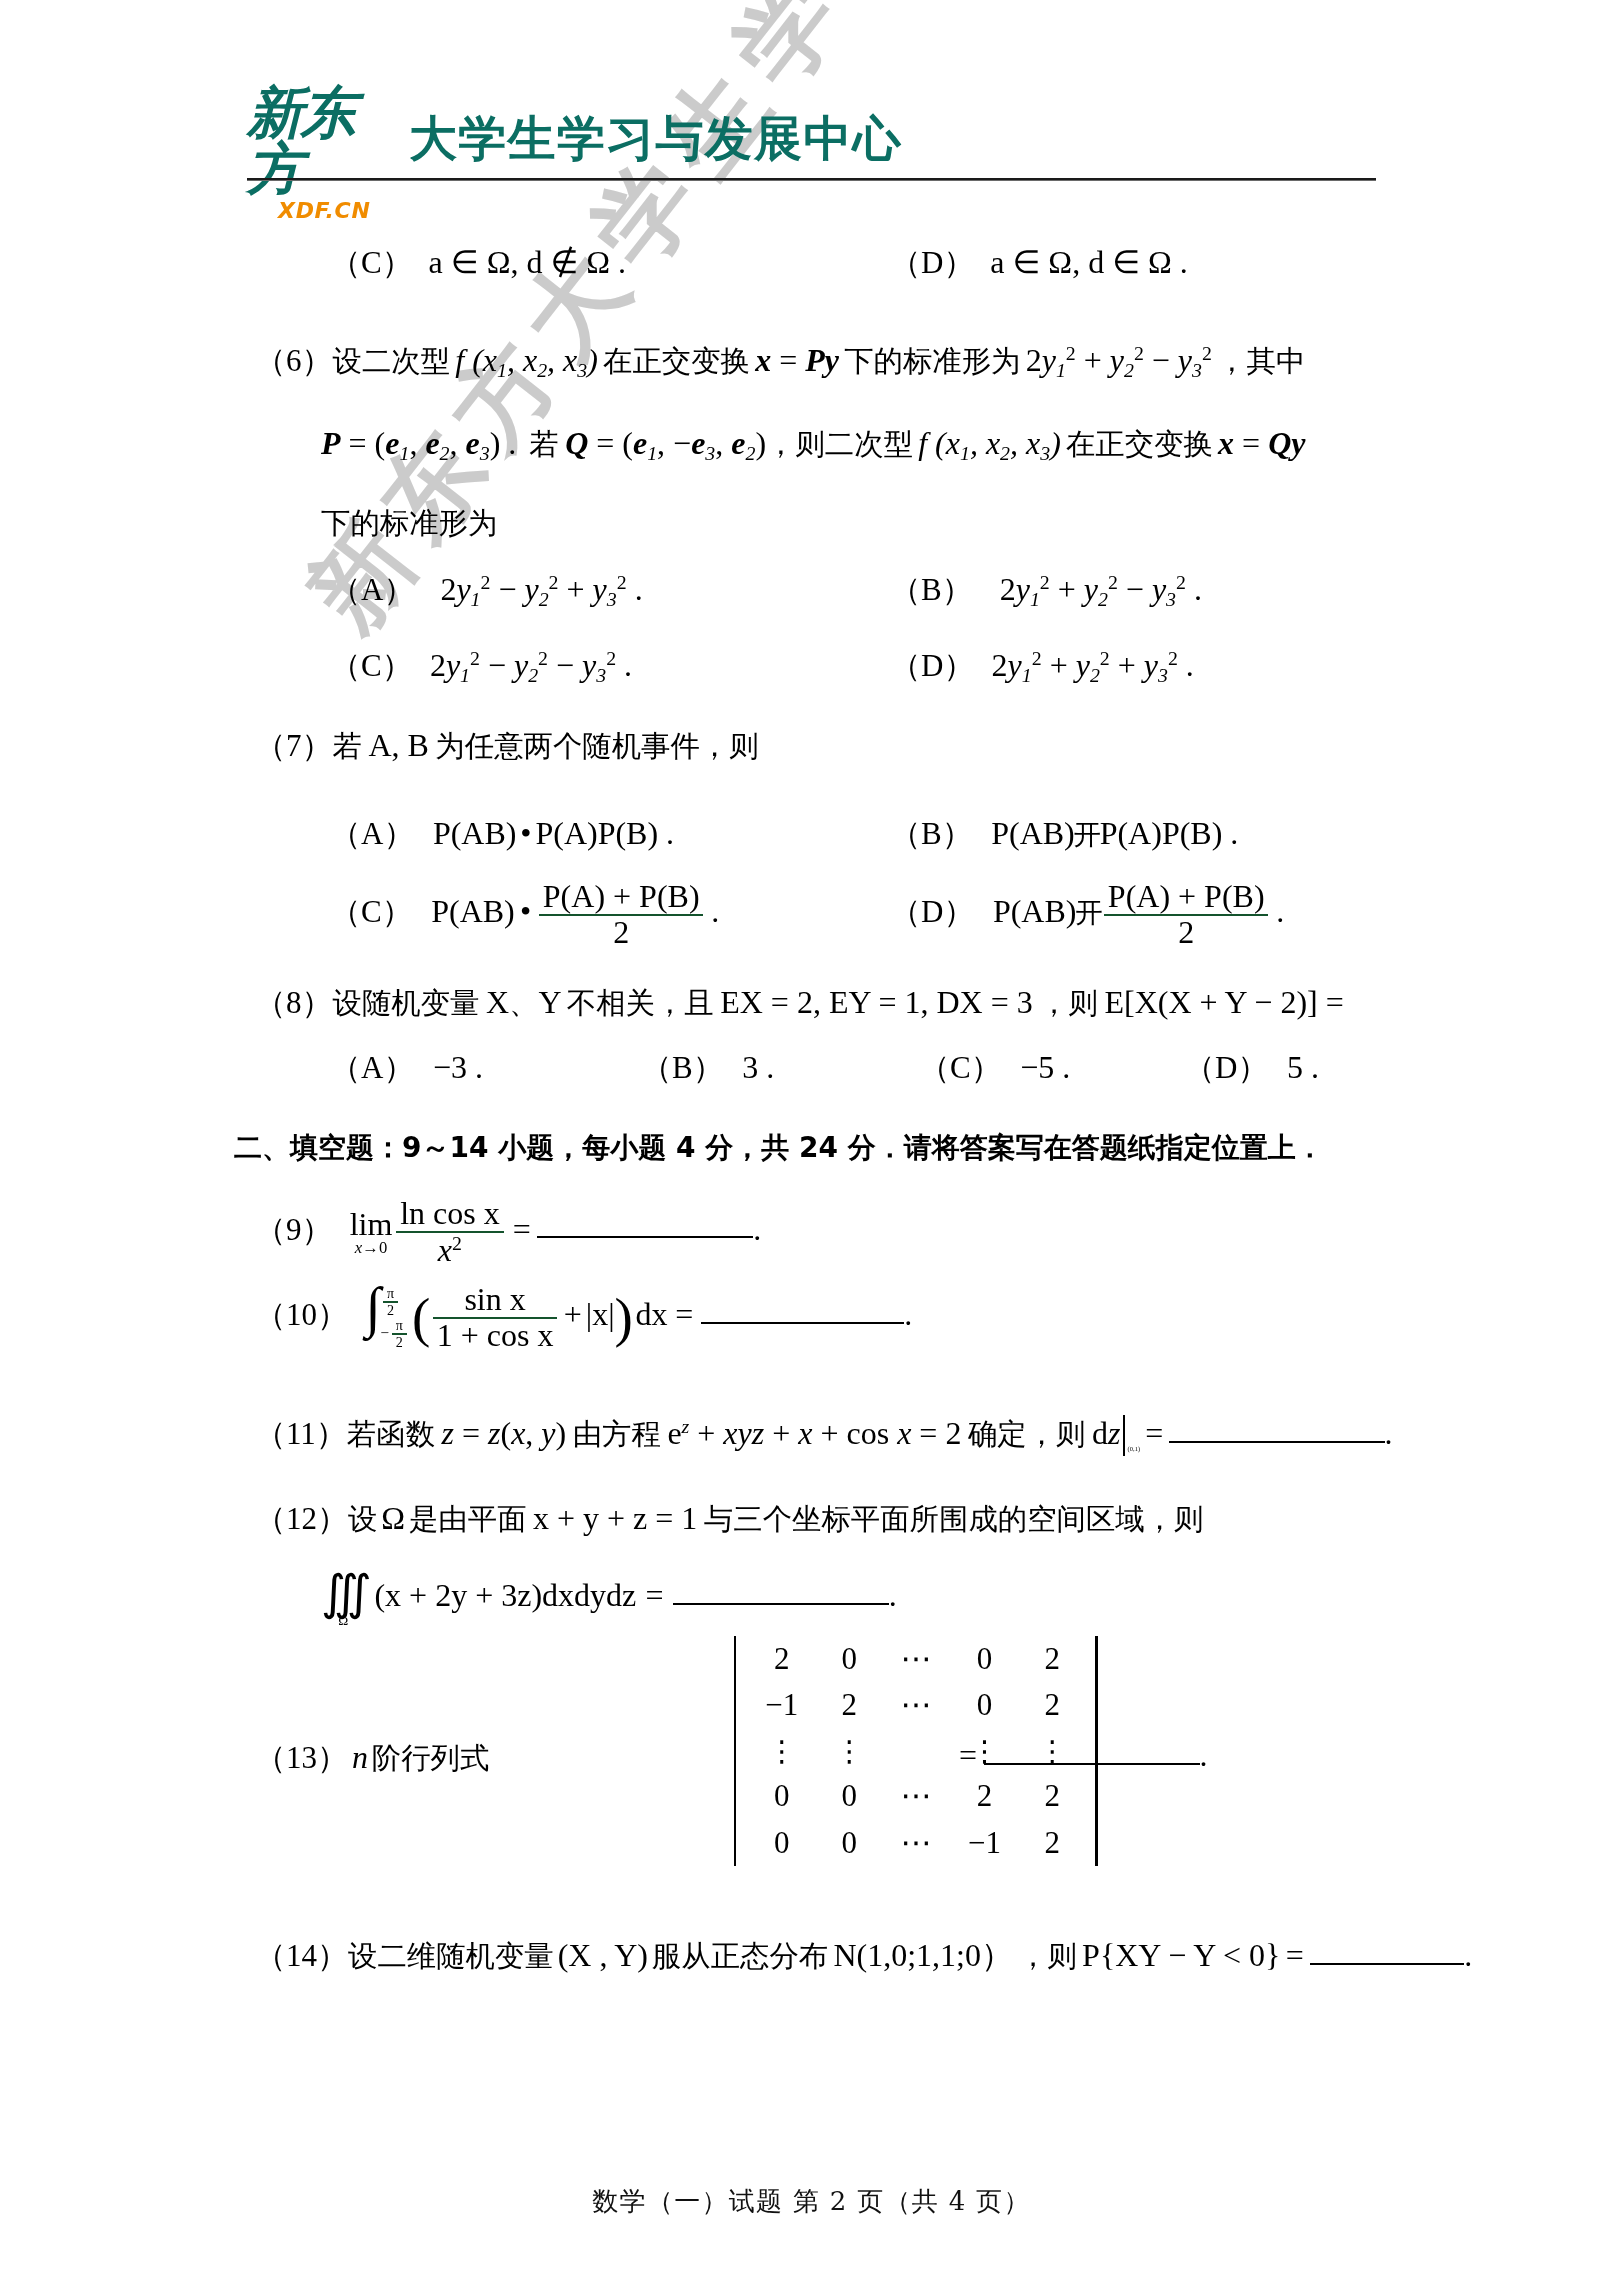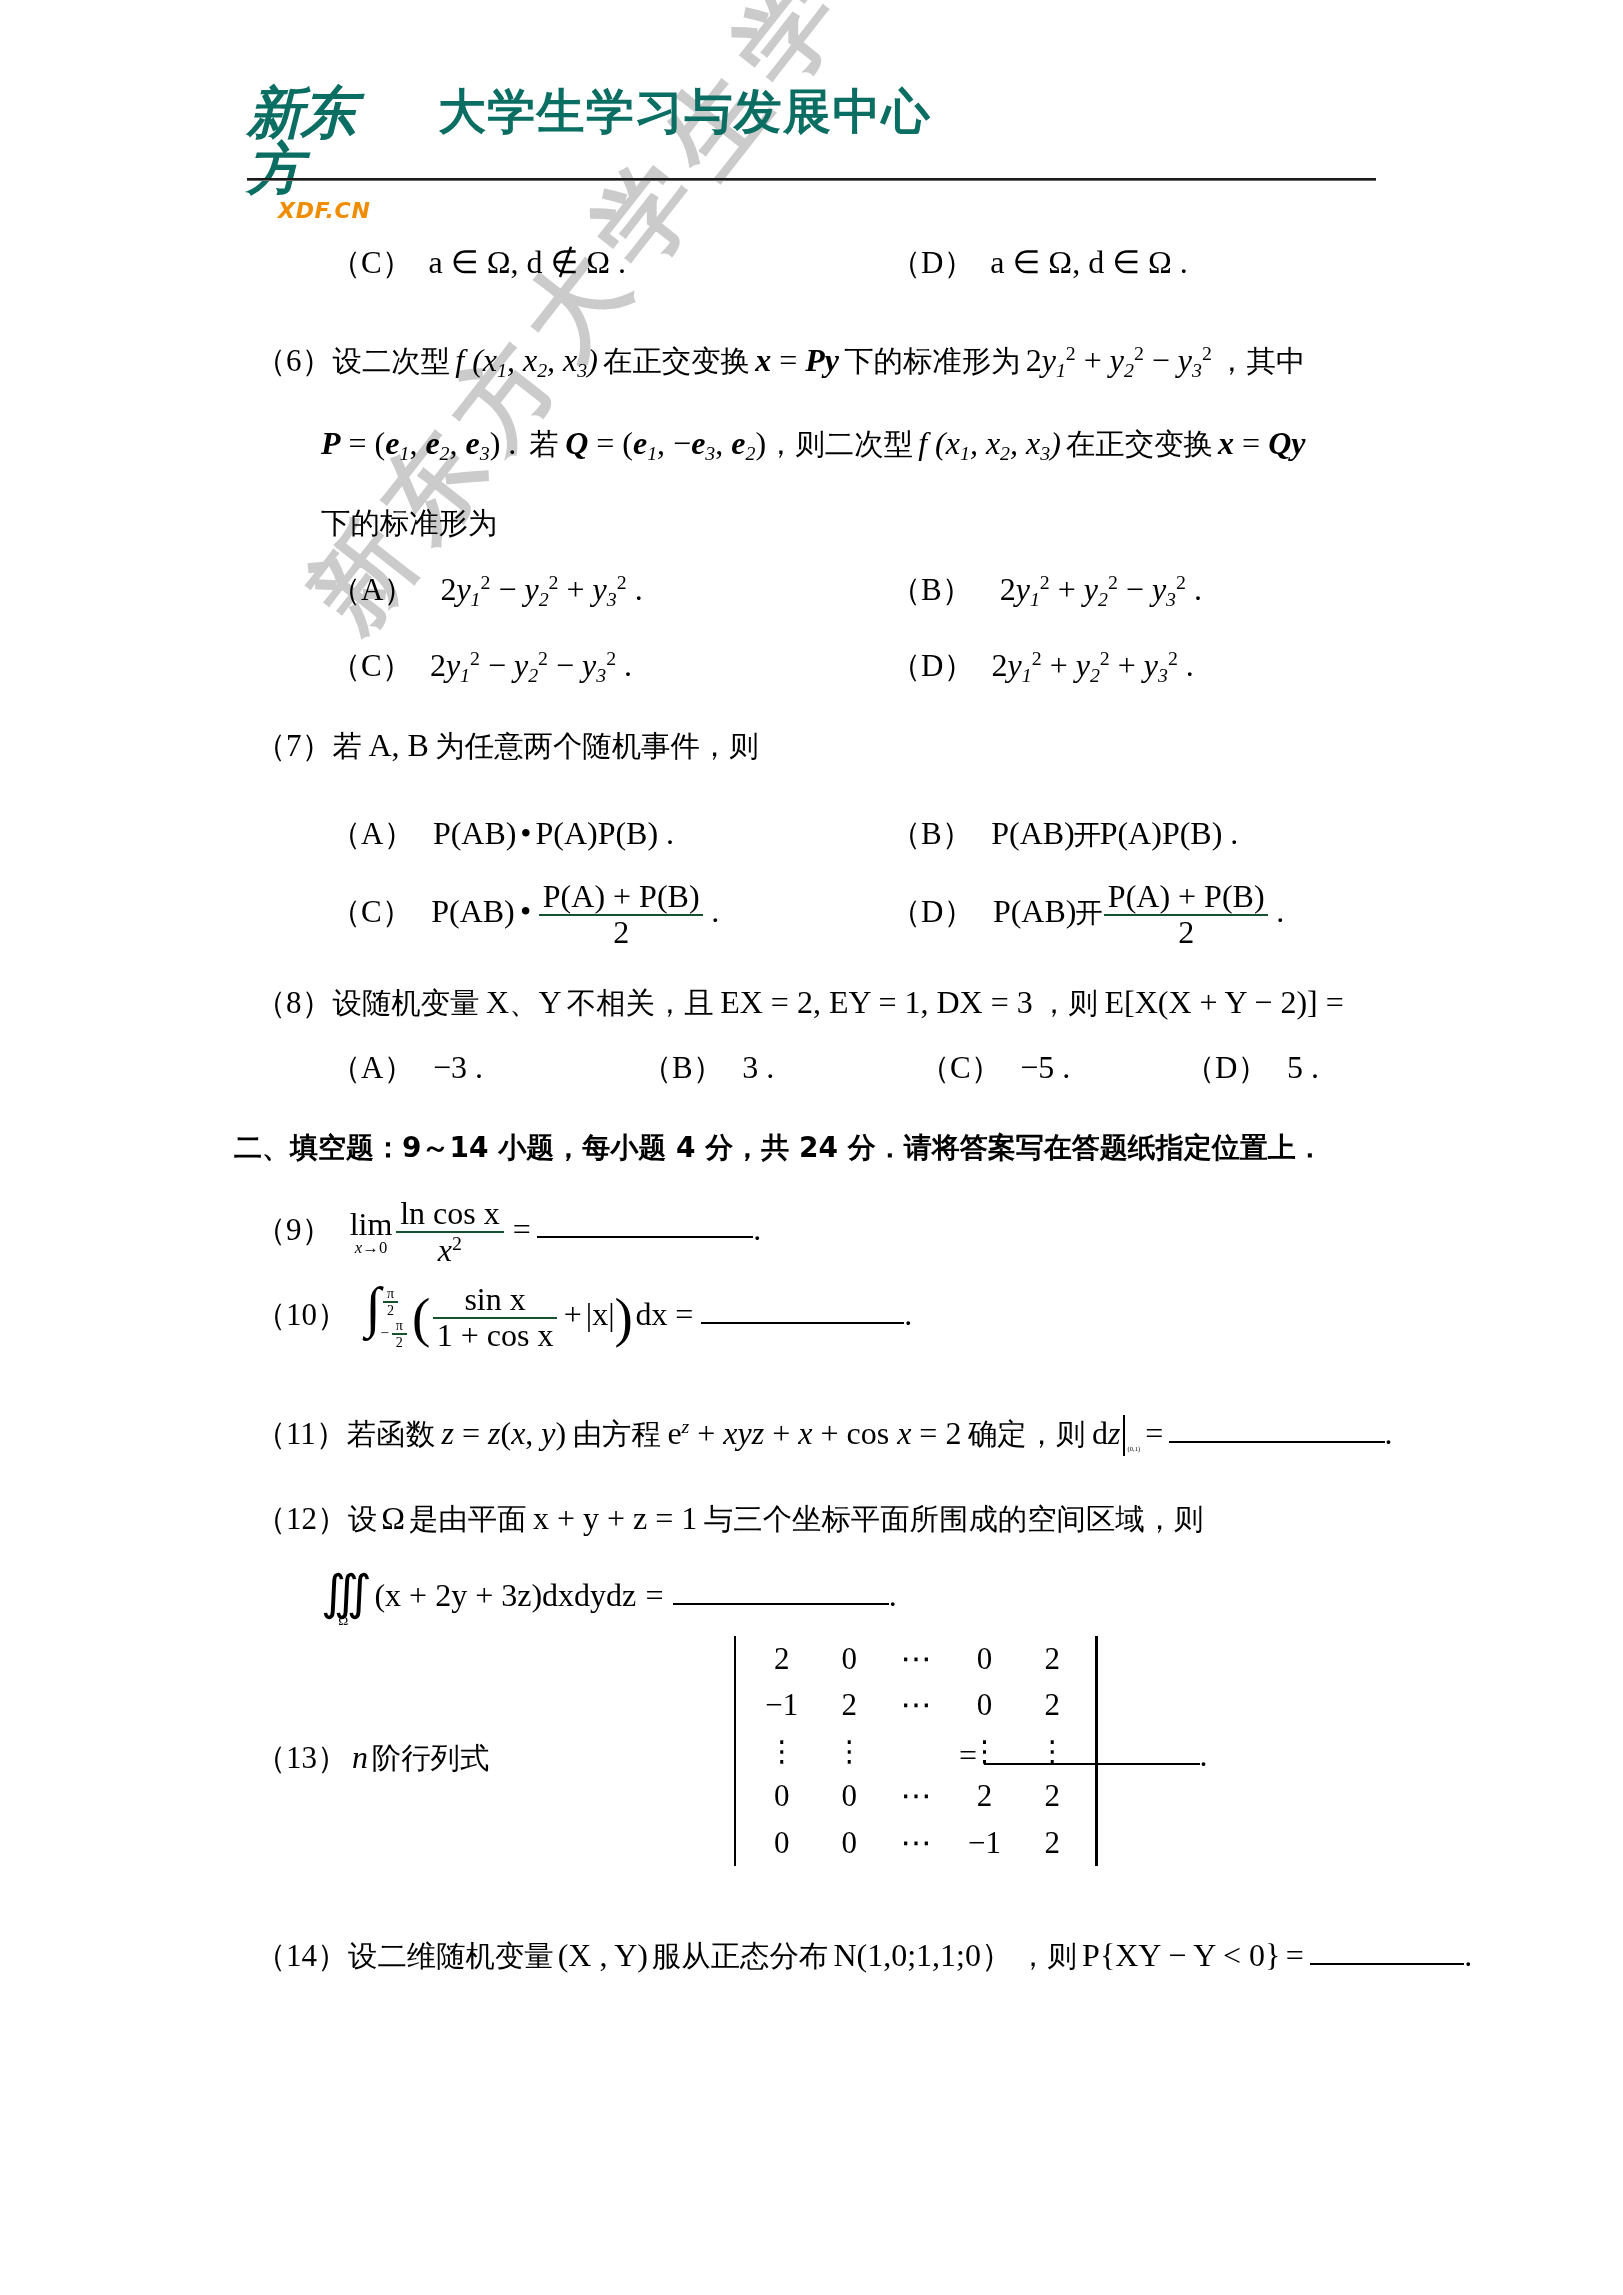--- a/index.html
+++ b/index.html
@@ -33,21 +33,21 @@
     white-space:nowrap;
     transform:rotate(-52deg);
     transform-origin:0 0;
     opacity:.95;
   }
 
   
   .header { position:absolute; left:0; top:0; width:1623px; height:183px; z-index:3; }
   .logo-wrap {
     position:absolute; left:247px; top:85px;
-    display:flex; align-items:flex-start; gap:40px;
+    display:flex; align-items:flex-end; gap:11px;
   }
   .logo-mark {
     position:relative;
     width:151px; height:88px;
   }
   .logo-cn {
     font-family:"DejaVu Sans", sans-serif;
     font-weight:bold;
     font-size:56px;
     line-height:56px;
@@ -349,15 +349,16 @@
     <div class="row mathline" style="left:959px; top:1737px;">
       <span>=</span><span class="blank" style="width:216px; margin-left:6.5px;"></span><span>.</span>
     </div>
 
     <div class="row" style="left:255px; top:1934px;">
       <span class="qnum">（14）</span><span class="cjk">设二维随机变量</span><span class="mathline" style="margin:0 3.9px;">(X , Y)</span><span class="cjk">服从正态分布</span><span class="mathline" style="margin:0 5.2px;">N(1,0;1,1;0）</span><span class="cjk">，则</span><span class="mathline" style="margin:0 5.2px;">P{XY − Y &lt; 0}</span><span class="mathline">=</span><span class="blank" style="width:154px; margin-left:6.5px;"></span><span class="mathline">.</span>
     </div>
 
   </div>
 
+  <div class="footer">数学（一）试题  第 2 页（共 4 页）</div>
 
 </div>
 
 
 </body></html>

